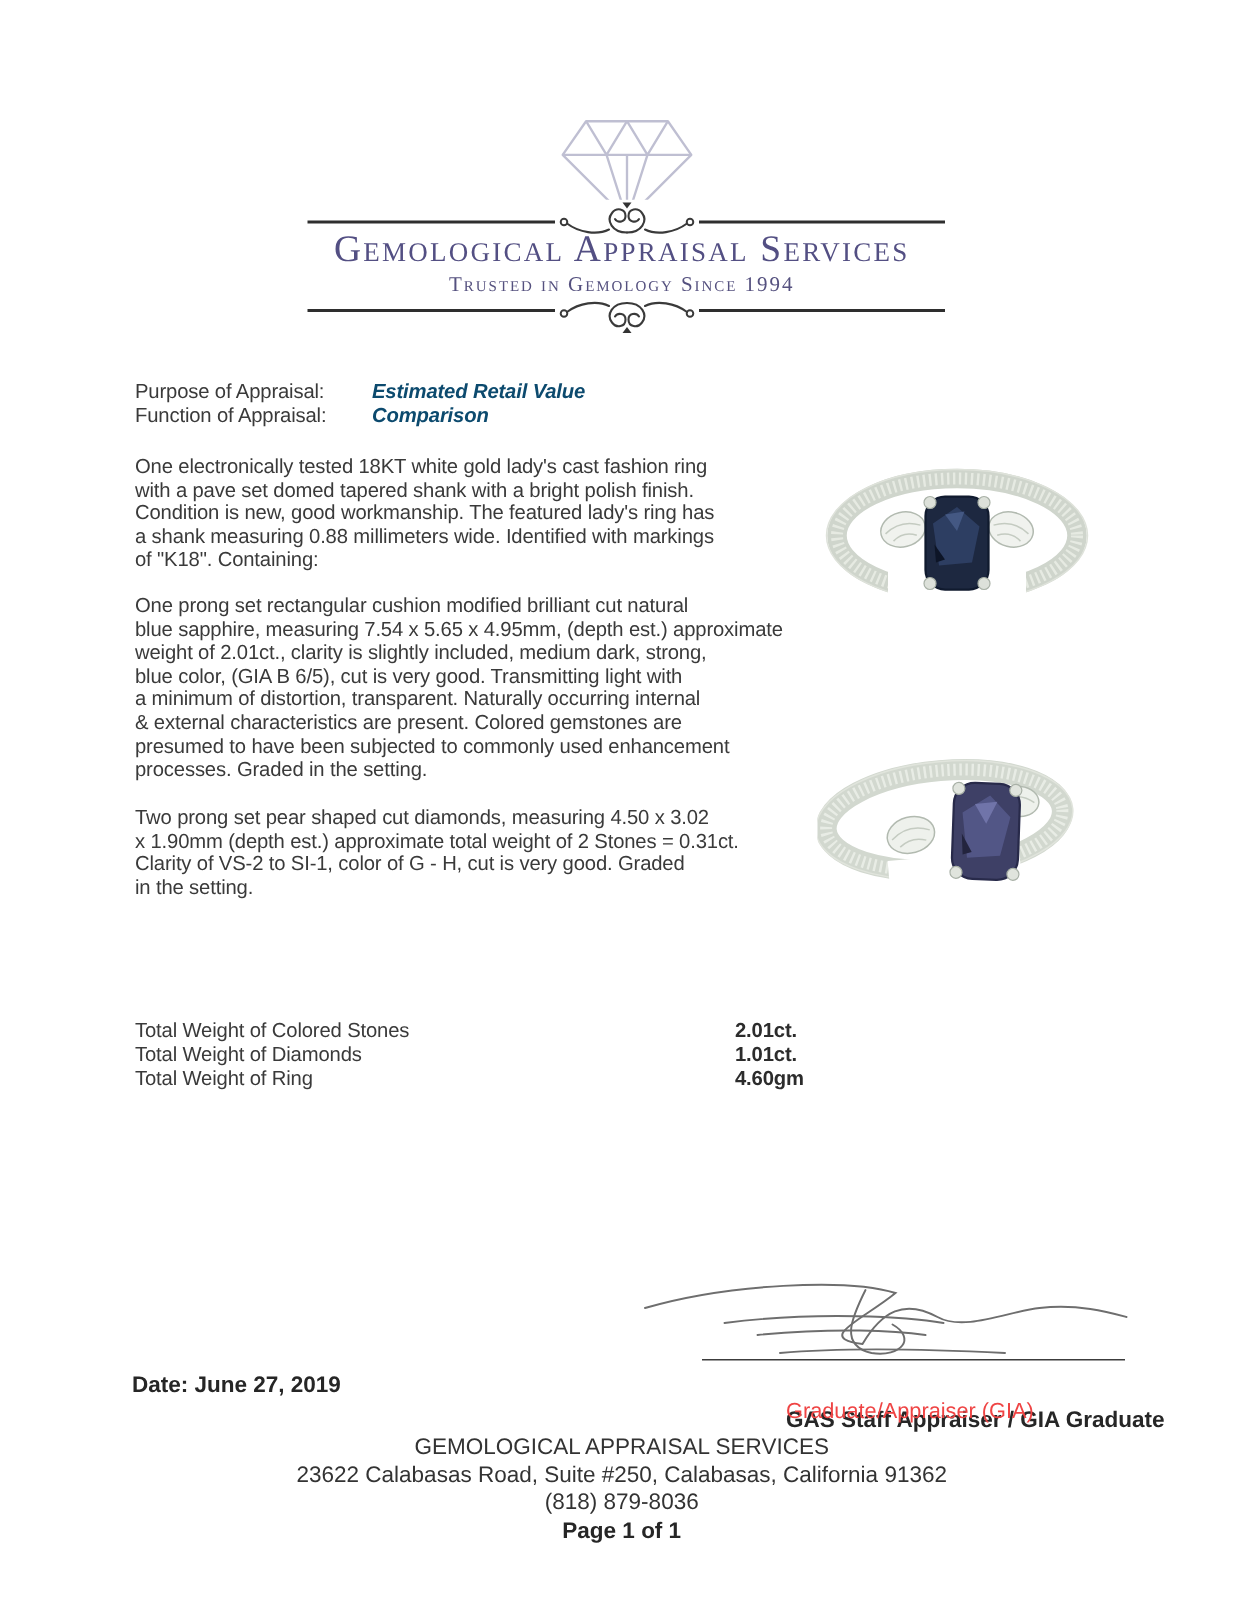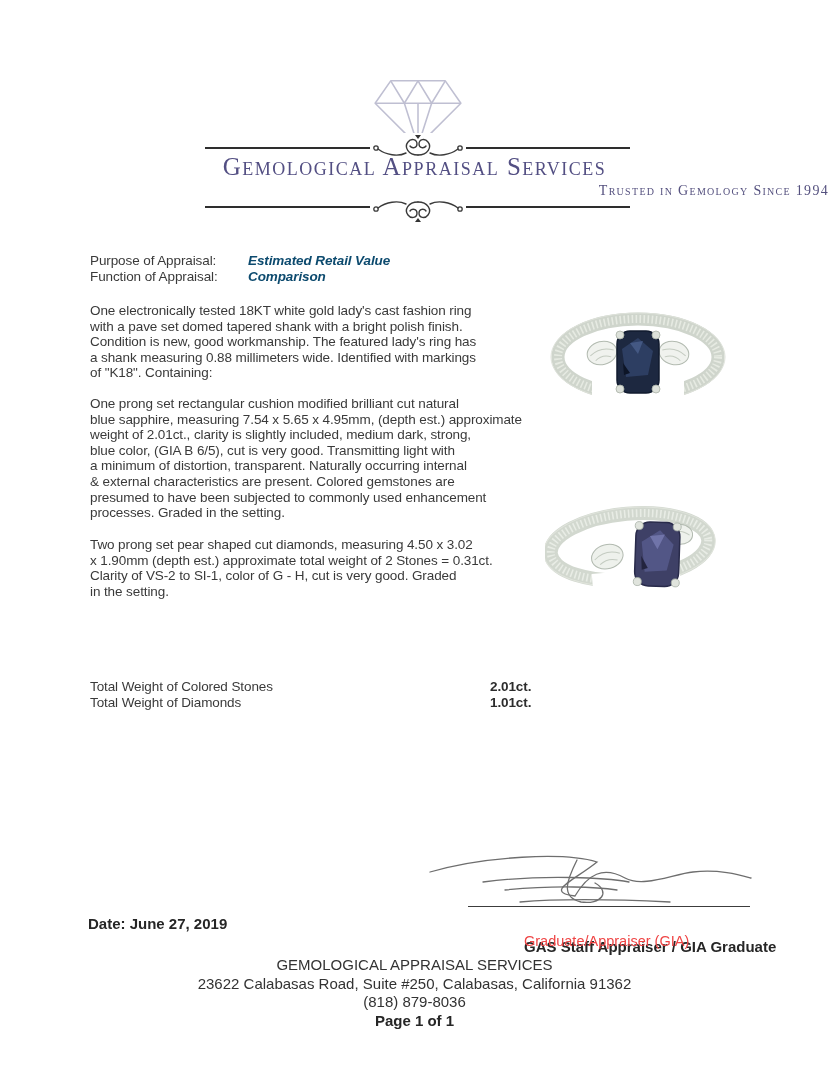--- a/index.html
+++ b/index.html
@@ -21,21 +21,21 @@
   .flourish-top{left:370px;top:133px;}
   .flourish-bottom{left:370px;top:194px;transform:scaleY(-1);}
   .brand-title{
     position:absolute;left:0;top:153px;width:829px;text-align:center;
     font-family:"Liberation Serif", serif;
     font-variant:small-caps;
     font-size:25px;letter-spacing:1.5px;
     color:#534f83;white-space:nowrap;
   }
   .brand-tagline{
-    position:absolute;left:0;top:183px;width:829px;text-align:right;
+    position:absolute;left:0;top:183px;width:829px;text-align:center;
     font-family:"Liberation Serif", serif;
     font-variant:small-caps;
     font-size:14px;letter-spacing:1.3px;
     color:#55517f;white-space:nowrap;
   }
   
   .bodytext{font-size:13.5px;line-height:15.6px;letter-spacing:-0.1px;}
   .meta-block{position:absolute;left:90px;top:253px;width:520px;}
   .meta-row{position:relative;height:15.6px;}
   .meta-label{position:absolute;left:0;}
@@ -199,20 +199,24 @@
 
   <div class="totals bodytext">
     <div class="totals-row">
       <span class="totals-label">Total Weight of Colored Stones</span>
       <span class="totals-value">2.01ct.</span>
     </div>
     <div class="totals-row">
       <span class="totals-label">Total Weight of Diamonds</span>
       <span class="totals-value">1.01ct.</span>
     </div>
+    <div class="totals-row">
+      <span class="totals-label">Total Weight of Ring</span>
+      <span class="totals-value">4.60gm</span>
+    </div>
   </div>
 
   <svg class="sig-scribble" viewBox="0 0 330 58">
     <g fill="none" stroke="#6e6e6e" stroke-width="1.3" stroke-linecap="round">
       <path d="M5,20 C60,4 140,0 172,10 C150,28 118,40 150,44 C163,22 178,14 200,26 C218,36 248,22 268,20 C294,17 315,23 326,26"></path>
       <path d="M58,30 C120,22 182,26 204,30"></path>
       <path d="M80,38 C132,33 172,35 192,38"></path>
       <path d="M152,8 C142,28 135,45 156,50 C176,53 186,40 170,31"></path>
       <path d="M95,50 C140,46 205,48 245,50"></path>
     </g>

